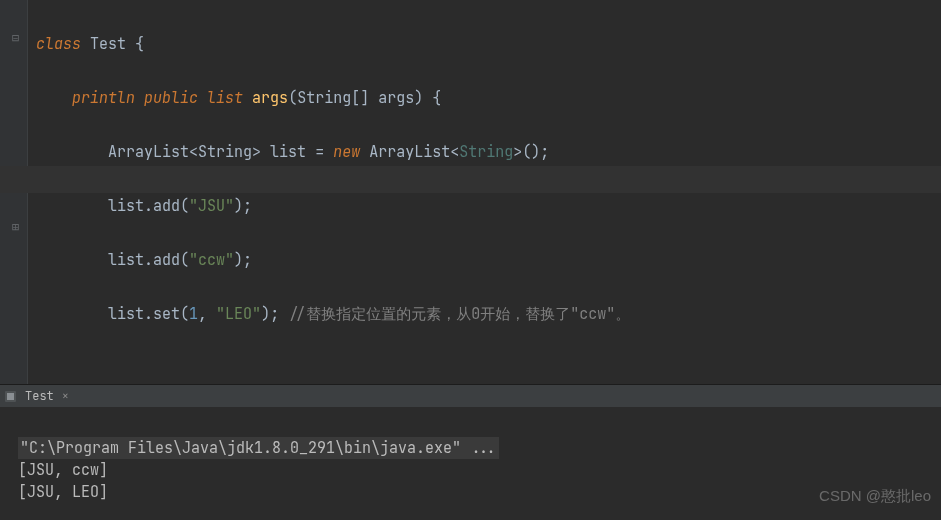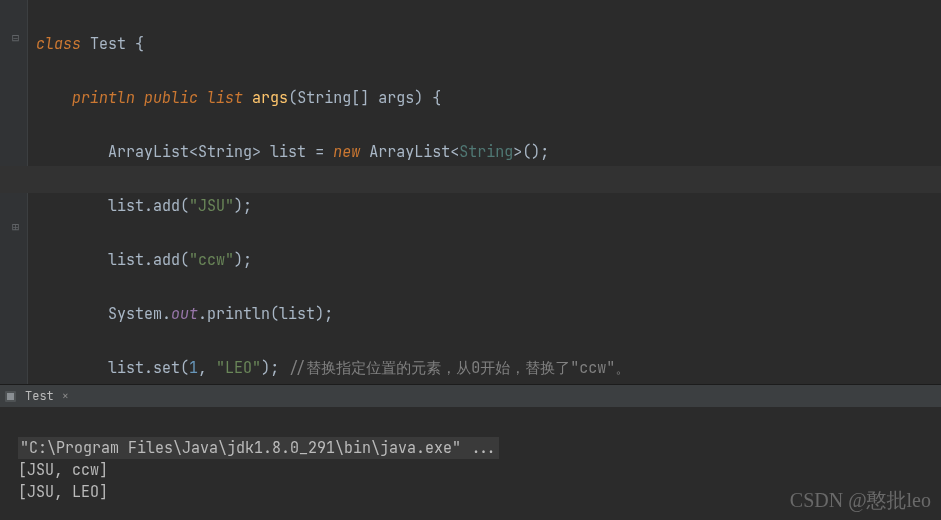--- a/index.html
+++ b/index.html
@@ -98,42 +98,41 @@
     font-size: 15px;
     line-height: 22px;
     color: #bbbbbb;
     white-space: pre;
     font-family: 'JetBrains Mono', 'Consolas', monospace;
   }
   .cmd-line { background: #3a3a3a; display: inline-block; padding: 0 2px; }
   .watermark {
     position: absolute;
     right: 10px;
-    bottom: 6px;
+    bottom: 14px;
     color: rgba(220,220,220,0.35);
-    font-size: 20px;
-    font-family: Liberation Serif, serif;
+    font-size: 15px;
+    font-family: Liberation Sans, sans-serif;
   }
 </style>
 </head>
 <body>
 
 <div class="editor">
   <div class="gutter">
     <span class="fold-marker" style="top:33px">⊟</span>
     <span class="fold-marker" style="top:222px">⊞</span>
   </div>
   <div class="highlight-line" style="top:166px"></div>
   <div class="code-area">
 <div class="code-line"><span class="kw">class</span> <span class="ident">Test</span> <span class="paren">{</span></div>
 <div class="code-line">    <span class="kw">println</span> <span class="kw">public</span> <span class="kw">list</span> <span class="method-decl">args</span><span class="paren">(</span><span class="ident">String</span><span class="paren">[]</span> <span class="ident">args</span><span class="paren">)</span> <span class="paren">{</span></div>
 <div class="code-line">        <span class="ident">ArrayList</span><span class="paren">&lt;</span><span class="ident">String</span><span class="paren">&gt;</span> <span class="ident">list</span> <span class="paren">=</span> <span class="kw">new</span> <span class="ident">ArrayList</span><span class="paren">&lt;</span><span class="type-param">String</span><span class="paren">&gt;</span><span class="paren">()</span><span class="paren">;</span></div>
 <div class="code-line">        <span class="ident">list</span><span class="paren">.</span><span class="ident">add</span><span class="paren">(</span><span class="str">"JSU"</span><span class="paren">)</span><span class="paren">;</span></div>
 <div class="code-line">        <span class="ident">list</span><span class="paren">.</span><span class="ident">add</span><span class="paren">(</span><span class="str">"ccw"</span><span class="paren">)</span><span class="paren">;</span></div>
-<div class="code-line">        <span class="ident">System</span><span class="paren">.</span><span class="static-field">out</span><span class="paren">.</span><span class="ident">println</span><span class="paren">(</span><span class="ident">list</span><span class="paren">)</span><span class="paren">;</span></div>
 <div class="code-line">        <span class="ident">list</span><span class="paren">.</span><span class="ident">set</span><span class="paren">(</span><span class="num">1</span><span class="paren">, </span><span class="str">"LEO"</span><span class="paren">)</span><span class="paren">;</span><span class="comment"> //替换指定位置的元素，从0开始，替换了"ccw"。</span></div>
 
 
 
 
   </div>
 </div>
 
 <div class="run-panel">
   <div class="run-tab-bar">

